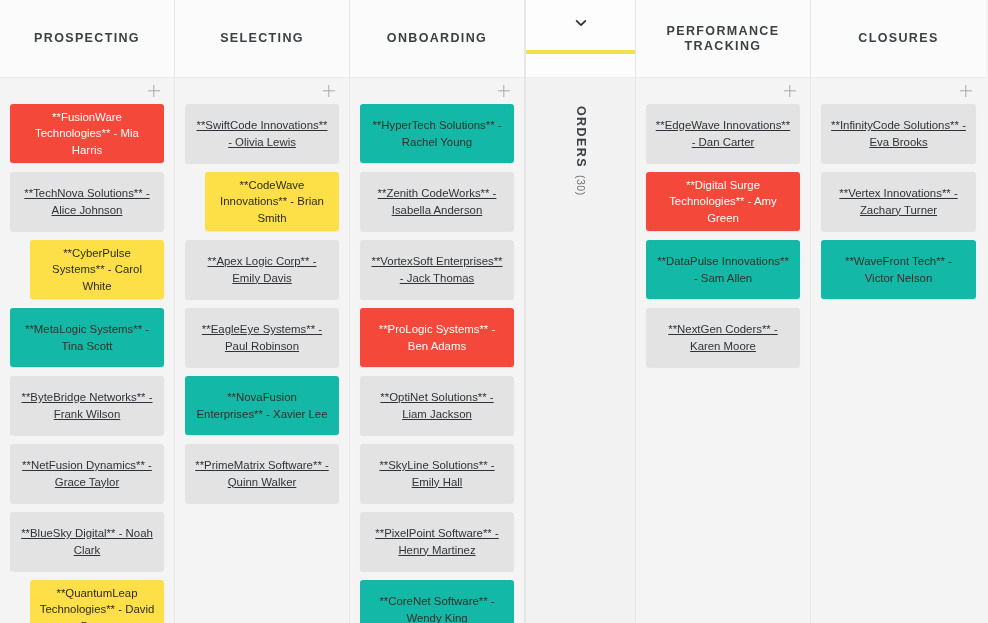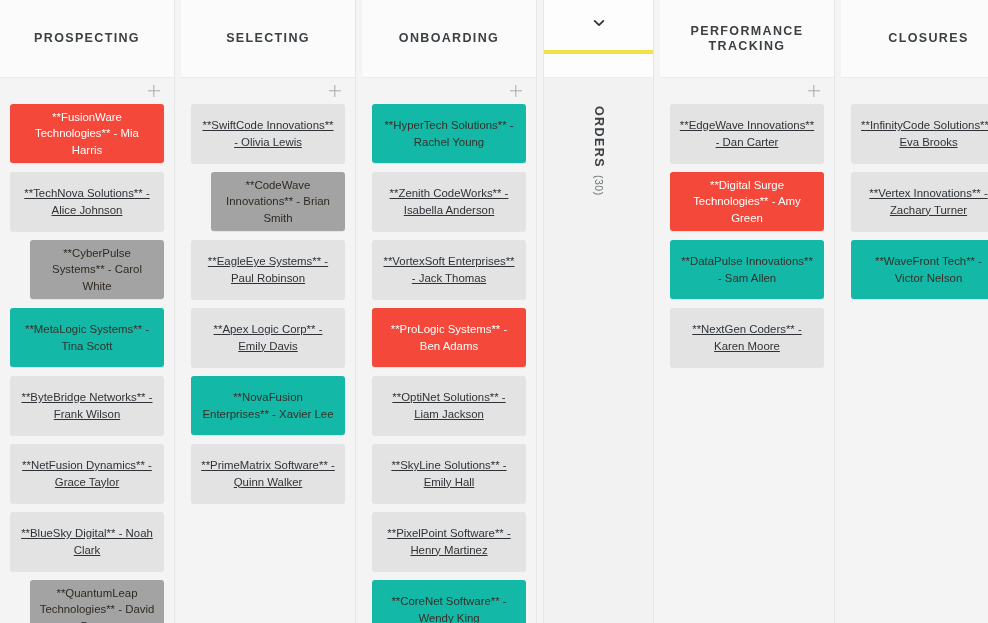--- a/index.html
+++ b/index.html
@@ -8,21 +8,20 @@
     height: 623px;
     overflow: hidden;
     background: #f4f4f4;
     font-family: "Liberation Sans", sans-serif;
   }
   #board {
     display: flex;
     width: 988px;
     height: 623px;
     align-items: stretch;
-    gap: 6px;
   }
 
   
   .col {
     width: 175px;
     flex: 0 0 175px;
     display: flex;
     flex-direction: column;
     border-right: 1px solid #e6e6e6;
     background: #f4f4f4;
@@ -91,21 +90,21 @@
     justify-content: center;
     text-align: center;
     font-size: 11.4px;
     line-height: 1.45;
     cursor: pointer;
     box-shadow: 0 1px 1px rgba(0,0,0,.07);
     word-break: break-word;
   }
   .card.gray   { background: #e3e3e3; color: #2f3337; text-decoration: underline; }
   .card.red    { background: #f4483a; color: #ffffff; }
-  .card.orange { background: #a3a3a3; color: #2f2a20; margin-left: 20px; }
+  .card.orange { background: #fde047; color: #2f2a20; margin-left: 20px; }
   .card.yellow { background: #14b8a6; color: #33302a; }
 
   
   .col-collapsed {
     width: 111px;
     flex: 0 0 111px;
     display: flex;
     flex-direction: column;
     background: #f4f4f4;
     border-right: 1px solid #e6e6e6;
@@ -208,24 +207,24 @@
         <div class="add-row">
           <div class="plus-icon"></div>
         </div>
         <div class="card gray">
           <span>**SwiftCode Innovations** - Olivia Lewis</span>
         </div>
         <div class="card orange">
           <span>**CodeWave Innovations** - Brian Smith</span>
         </div>
         <div class="card gray">
+          <span>**Apex Logic Corp** - Emily Davis</span>
+        </div>
+        <div class="card gray">
           <span>**EagleEye Systems** - Paul Robinson</span>
-        </div>
-        <div class="card gray">
-          <span>**Apex Logic Corp** - Emily Davis</span>
         </div>
         <div class="card yellow">
           <span>**NovaFusion Enterprises** - Xavier Lee</span>
         </div>
         <div class="card gray">
           <span>**PrimeMatrix Software** - Quinn Walker</span>
         </div>
       </div>
     </div>
     <div class="col">

